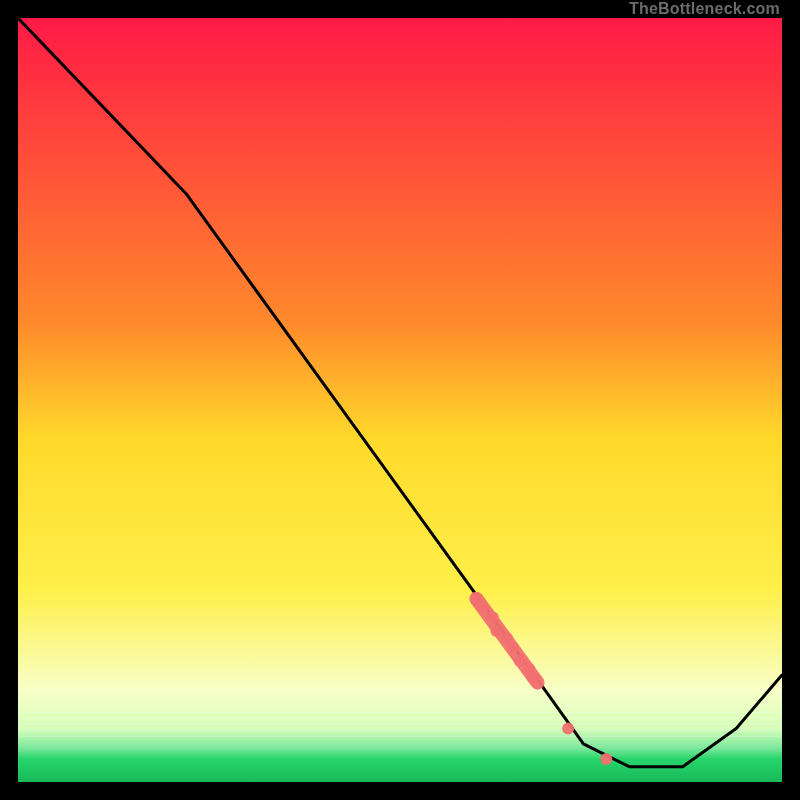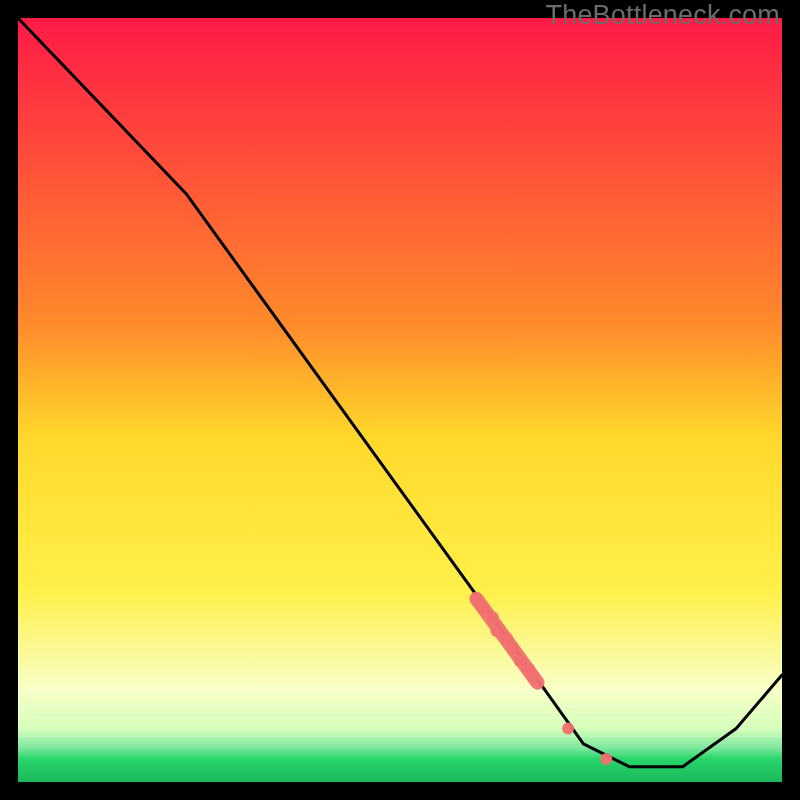--- a/index.html
+++ b/index.html
@@ -23,22 +23,22 @@
     top: 18px;
     width: 764px;
     height: 764px;
     overflow: hidden;
   }
   .watermark {
     position: absolute;
     top: 0px;
     right: 20px;
     color: #6b6b6b;
-    font-size: 27px;
-    font-weight: 400;
+    font-size: 16px;
+    font-weight: 700;
     letter-spacing: 0.2px;
     z-index: 10;
     user-select: none;
     margin-left: 26px;
   }
   svg { display: block; }
 </style>
 </head>
 <body>
 

